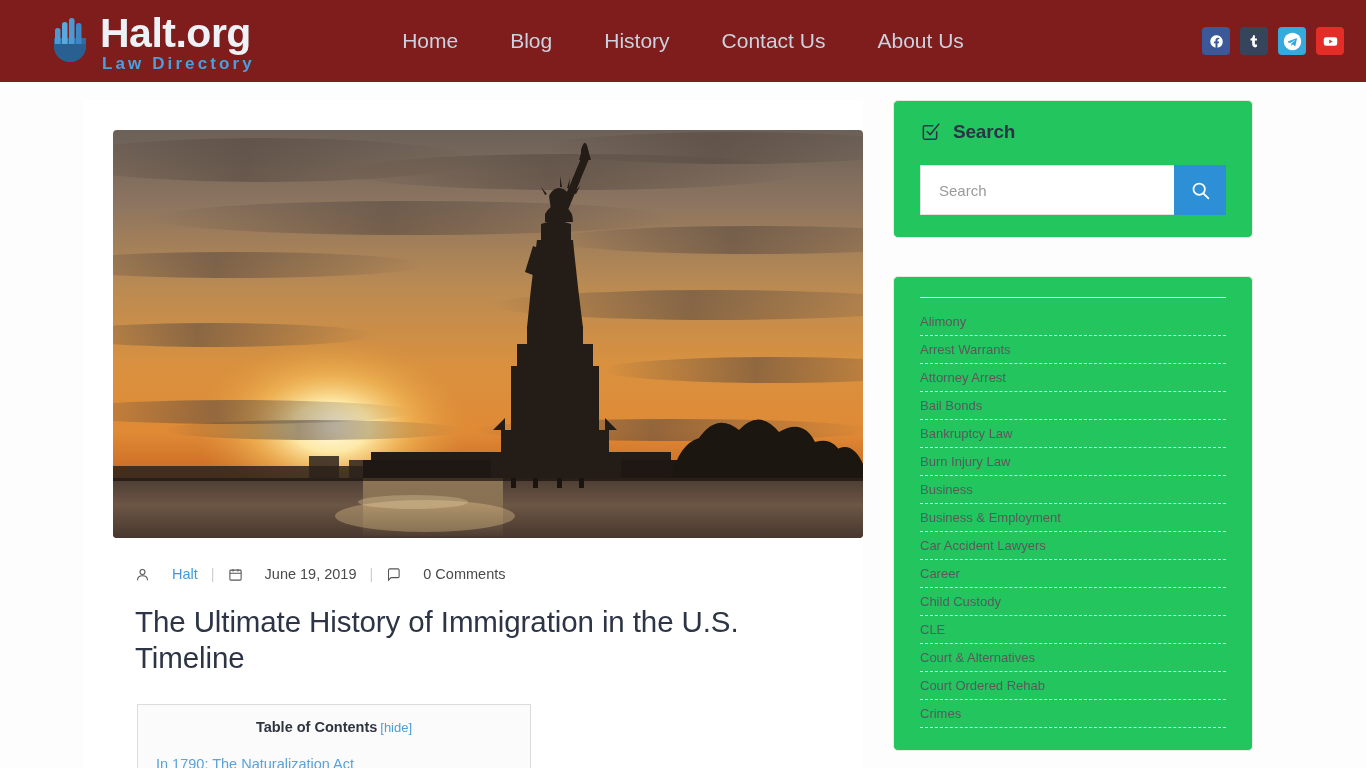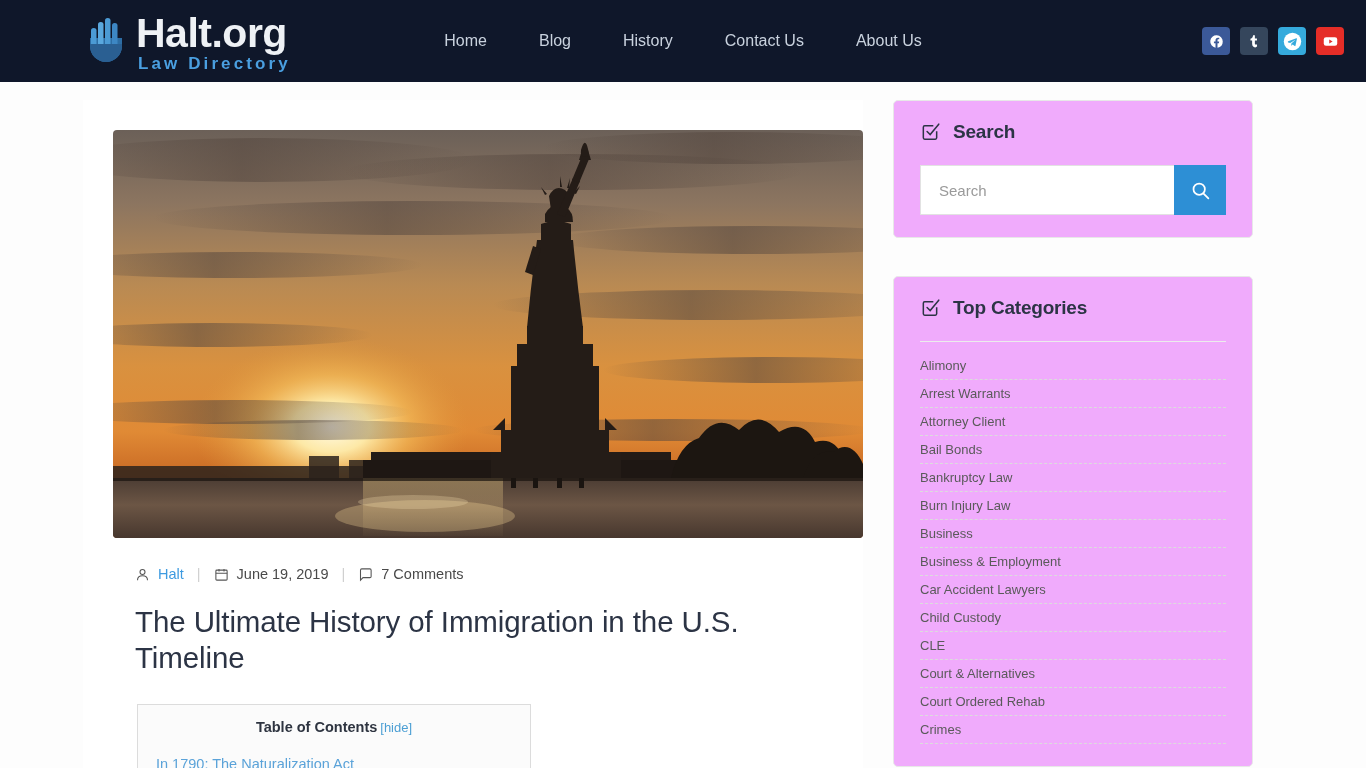--- a/index.html
+++ b/index.html
@@ -6,25 +6,24 @@
   html, body {
     width: 1366px; height: 768px;
     overflow: hidden;
     background: #fdfdfd;
     font-family: "Liberation Sans", sans-serif;
   }
 
   
   .site-header {
     height: 82px;
-    background: #0f172a;
+    background: #7f1d1d;
     display: flex;
     align-items: center;
     position: relative;
-    padding-left: 36px;
   }
   .logo-wrap {
     display: flex;
     align-items: center;
     margin-left: 50px;
     gap: 10px;
   }
   .logo-mark { width: 40px; height: 50px; flex: none; display: block; }
   .logo-text-block { line-height: 1; padding-top: 2px; }
   .logo-title {
@@ -48,21 +47,21 @@
   .main-nav {
     position: absolute;
     left: 50%;
     transform: translateX(-50%);
     display: flex;
     align-items: center;
     gap: 0px;
   }
   .nav-item {
     color: #c9d2de;
-    font-size: 16px;
+    font-size: 21px;
     padding: 8px 26px;
     text-decoration: none;
     white-space: nowrap;
     cursor: pointer;
   }
 
   .social-wrap {
     position: absolute;
     right: 22px;
     display: flex;
@@ -103,21 +102,21 @@
   .hero-svg { display:block; width:100%; height:100%; }
 
   .post-meta {
     display: flex;
     align-items: center;
     margin-top: 28px;
     margin-left: 22px;
     font-size: 14.5px;
     color: #4a4a4a;
   }
-  .meta-item { display: flex; align-items: center; gap: 8px; }
+  .meta-item { display: flex; align-items: center; gap: 22px; }
   .meta-sep { color: #cfcfcf; margin: 0 13px; }
   .meta-link { color: #3d9ae0; cursor: pointer; }
   .meta-icon { color: #555; display:flex; align-items:center; }
 
   .post-title {
     margin-top: 22px;
     margin-left: 22px;
     font-size: 29.5px;
     line-height: 1.22;
     color: #2b3murky;
@@ -157,21 +156,21 @@
     padding: 3px 0;
     cursor: pointer;
   }
 
   
   .sidebar {
     width: 360px;
     margin-left: 30px;
   }
   .widget {
-    background: #f0abfc;
+    background: #22c55e;
     border: 1px solid #e8e8e8;
     border-radius: 5px;
     padding: 20px 26px 22px 26px;
     margin-bottom: 38px;
   }
   .widget-head {
     display: flex;
     align-items: center;
     gap: 13px;
     margin-bottom: 22px;
@@ -401,21 +400,21 @@
         </span>
         <span>June 19, 2019</span>
       </span>
       <span class="meta-sep">|</span>
       <span class="meta-item">
         <span class="meta-icon">
           <svg width="15" height="15" viewBox="0 0 24 24" fill="none" stroke="#555" stroke-width="1.7">
             <path d="M21 15a2 2 0 0 1-2 2H8l-4 4V5a2 2 0 0 1 2-2h13a2 2 0 0 1 2 2z"></path>
           </svg>
         </span>
-        <span>7 Comments</span>
+        <span>0 Comments</span>
       </span>
     </div>
 
     <h1 class="post-title">The Ultimate History of Immigration in the U.S. Timeline</h1>
 
     <div class="toc-box">
       <div class="toc-head">
         <span>Table of Contents</span><span class="toc-hide">[hide]</span>
       </div>
       <ul class="toc-list">
@@ -440,38 +439,32 @@
         <button class="search-btn">
           <svg width="21" height="21" viewBox="0 0 24 24" fill="none" stroke="#ffffff" stroke-width="2">
             <circle cx="10.5" cy="10.5" r="6.5"></circle>
             <path d="M15.5 15.5L21 21" stroke-linecap="round"></path>
           </svg>
         </button>
       </div>
     </section>
 
     <section class="widget">
-      <div class="widget-head">
-        <svg class="check-icon" width="20" height="20" viewBox="0 0 24 24" fill="none" stroke="#2c3445" stroke-width="1.8">
-          <path d="M20 11v8a1.6 1.6 0 0 1-1.6 1.6H5.6A1.6 1.6 0 0 1 4 19V6.2A1.6 1.6 0 0 1 5.6 4.6H16"></path>
-          <path d="M8.5 11.5l3.7 3.6L22.5 2.6" stroke-linecap="round"></path>
-        </svg>
-        <span class="widget-title">Top Categories</span>
-      </div>
       <div class="cat-divider"></div>
       <ul class="cat-list">
         <li class="cat-item">Alimony</li>
         <li class="cat-item">Arrest Warrants</li>
-        <li class="cat-item">Attorney Client</li>
+        <li class="cat-item">Attorney Arrest</li>
         <li class="cat-item">Bail Bonds</li>
         <li class="cat-item">Bankruptcy Law</li>
         <li class="cat-item">Burn Injury Law</li>
         <li class="cat-item">Business</li>
         <li class="cat-item">Business &amp; Employment</li>
         <li class="cat-item">Car Accident Lawyers</li>
+        <li class="cat-item">Career</li>
         <li class="cat-item">Child Custody</li>
         <li class="cat-item">CLE</li>
         <li class="cat-item">Court &amp; Alternatives</li>
         <li class="cat-item">Court Ordered Rehab</li>
         <li class="cat-item">Crimes</li>
 
       </ul>
     </section>
   </aside>
 </div>

